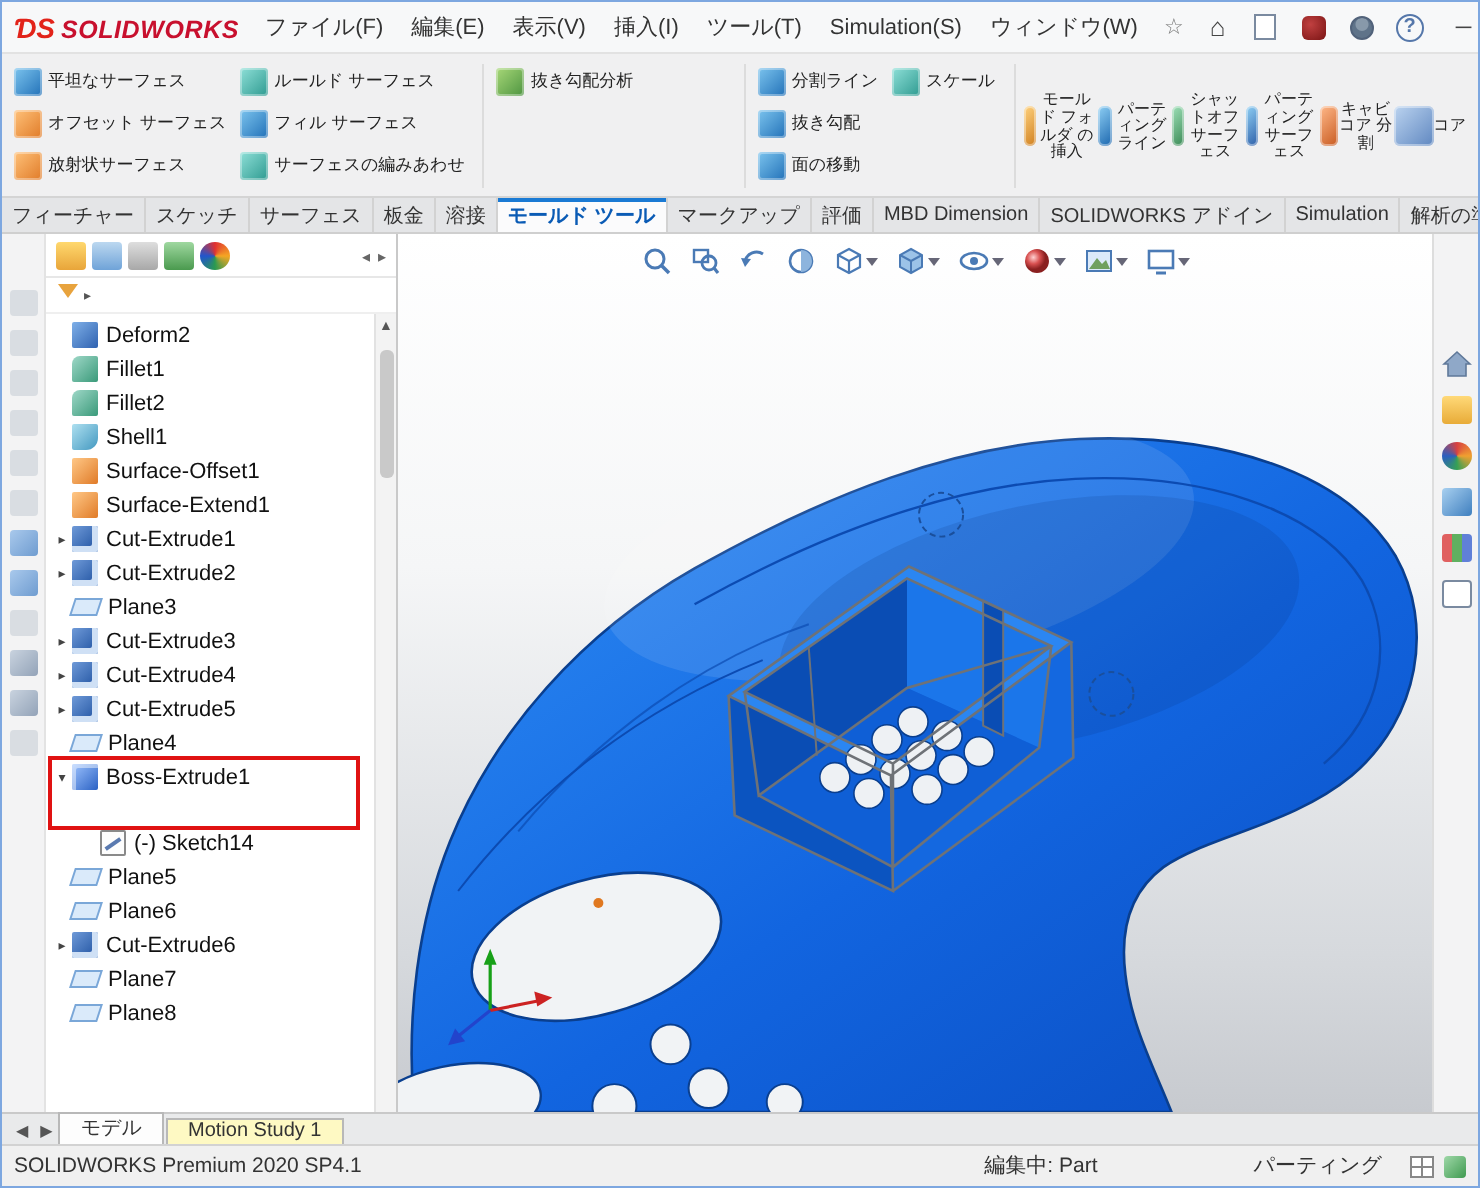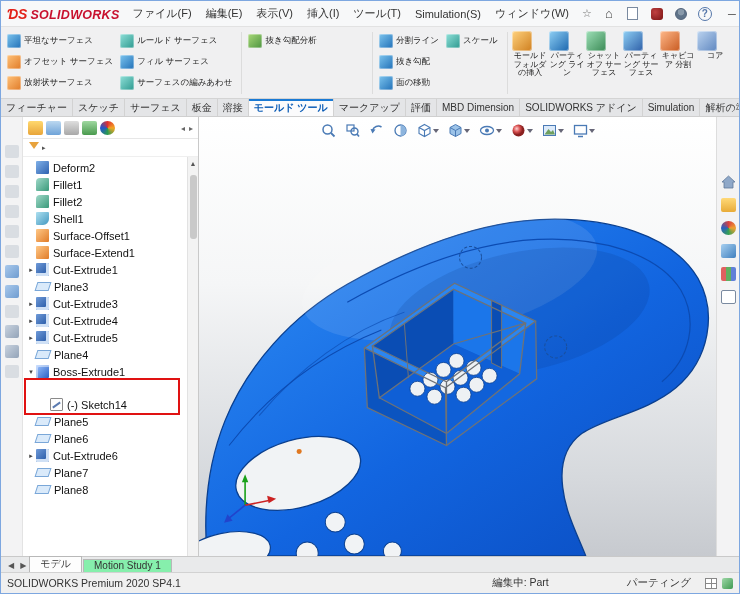--- a/index.html
+++ b/index.html
@@ -26,21 +26,21 @@
   .ribbon { height:72px; flex:none; background:#f0f0f1; border-bottom:1px solid #d4d4d4; display:flex; align-items:stretch; padding:3px 2px 2px 4px; }
   .rgrid2 { display:grid; grid-template-columns:auto auto; grid-template-rows:repeat(3,21px); align-items:center; }
   .rgrid1 { display:grid; grid-template-rows:repeat(3,21px); align-items:center;gap:48px; }
   .rbtn { display:flex; align-items:center; gap:3px; padding:0 5px 0 2px; font-size:8.5px; color:#222; white-space:nowrap; cursor:default; border-radius:2px; }
   .ricon { width:14px; height:14px; flex:none; border-radius:2px; background:linear-gradient(135deg,#7cc4ee,#2271b8); box-shadow:inset 0 0 0 1px rgba(255,255,255,.35); }
   .ricon.or { background:linear-gradient(135deg,#ffc27a,#e07b28); }
   .ricon.gr { background:linear-gradient(135deg,#a8d878,#4d9440); }
   .ricon.tl { background:linear-gradient(135deg,#8fe0d8,#2e9a90); }
   .rsep { width:1px; background:#dcdcdc; margin:2px 4px; flex:none; }
   .rmold { display:flex; align-items:stretch; }
-  .rbtn-lg { width:37px; display:flex; flex-direction:column; padding-top:1px; font-size:8px; line-height:1.08; text-align:center; color:#222; border-radius:2px; cursor:default; }
+  .rbtn-lg { width:37px; display:flex; flex-direction:row; align-items:center; padding-top:1px; font-size:8px; line-height:1.08; text-align:center; color:#222; border-radius:2px; cursor:default; }
   .ricon-lg { width:20px; height:20px; margin-bottom:1px; border-radius:3px; box-shadow:inset 0 0 0 1px rgba(255,255,255,.4); }
   .rmold .rbtn-lg:nth-of-type(1) .ricon-lg { background:linear-gradient(135deg,#ffd27e,#cf7f1f); }
   .rmold .rbtn-lg:nth-of-type(2) .ricon-lg { background:linear-gradient(135deg,#8fd0f5,#1b66ae); }
   .rmold .rbtn-lg:nth-of-type(3) .ricon-lg { background:linear-gradient(135deg,#9fe0b8,#3a8a55); }
   .rmold .rbtn-lg:nth-of-type(4) .ricon-lg { background:linear-gradient(135deg,#8fd0f5,#2e5fa8); }
   .rmold .rbtn-lg:nth-of-type(5) .ricon-lg { background:linear-gradient(135deg,#ffb98a,#c85a20); }
   .rmold .rbtn-lg:nth-of-type(6) .ricon-lg { background:linear-gradient(135deg,#bcd4f0,#5f87c0); }
   .rcollapse { margin-left:auto; align-self:flex-start; color:#777; font-size:9px; padding:2px 8px; }
 
   
@@ -104,21 +104,21 @@
   .rsq { width:15px; height:14px; border-radius:2px; }
   .rs-folder { background:linear-gradient(180deg,#ffd978,#e8ab38); }
   .rs-lib { background:linear-gradient(135deg,#a8d0f0,#3f7fbf); }
   .rs-ball { border-radius:50%; background:conic-gradient(#d84040,#f0a030,#35a055,#2b5fc0,#d84040); }
   .rs-pal { background:linear-gradient(90deg,#e06060 33%,#60b060 33% 66%,#6080d8 66%); }
   .rs-doc { background:#fff; border:1px solid #7a8aa0; }
 
   
   .bottom-tabs { height:16px; flex:none; background:#e9eaeb; border-top:1px solid #c9c9c9; display:flex; align-items:flex-end; padding-left:4px; font-size:10px; }
   .bnav { color:#555; font-size:8px; padding:0 3px 2px; }
-  .btab { padding:0 10px 1px; margin-right:1px; background:#86efac; border:1px solid #b8b8b8; border-bottom:none; color:#333; white-space:nowrap; }
+  .btab { padding:0 10px 1px; margin-right:1px; background:#fef9c3; border:1px solid #b8b8b8; border-bottom:none; color:#333; white-space:nowrap; }
   .btab.active { background:#fdfdfd; }
 
   
   .statusbar { height:21px; flex:none; background:#f0f0f0; border-top:1px solid #d2d2d2; display:flex; align-items:center; padding:0 6px; font-size:10.5px; color:#333; }
   .sb-mode { margin-left:auto; margin-right:78px; }
   .sb-units { margin-right:14px; }
   .sb-ic1 { width:12px; height:11px; border:1px solid #888; background:linear-gradient(90deg,transparent 45%,#888 45% 55%,transparent 55%),linear-gradient(0deg,transparent 45%,#888 45% 55%,transparent 55%),#fff; margin-right:5px; }
   .sb-ic2 { width:11px; height:11px; border-radius:2px; background:linear-gradient(135deg,#9fd8a8,#3f9a50); }
 </style>
 </head>
@@ -330,20 +330,25 @@
               <span class="exp"></span>
               <span class="ticon i-surf"></span>
               <span class="tlabel">Surface-Extend1</span>
             </div>
           <div class="titem">
               <span class="exp">▸</span>
               <span class="ticon i-cut"></span>
               <span class="tlabel">Cut-Extrude1</span>
             </div>
           <div class="titem">
+              <span class="exp">▸</span>
+              <span class="ticon i-cut"></span>
+              <span class="tlabel">Cut-Extrude2</span>
+            </div>
+          <div class="titem">
               <span class="exp"></span>
               <span class="ticon i-plane"></span>
               <span class="tlabel">Plane3</span>
             </div>
           <div class="titem">
               <span class="exp">▸</span>
               <span class="ticon i-cut"></span>
               <span class="tlabel">Cut-Extrude3</span>
             </div>
           <div class="titem">

